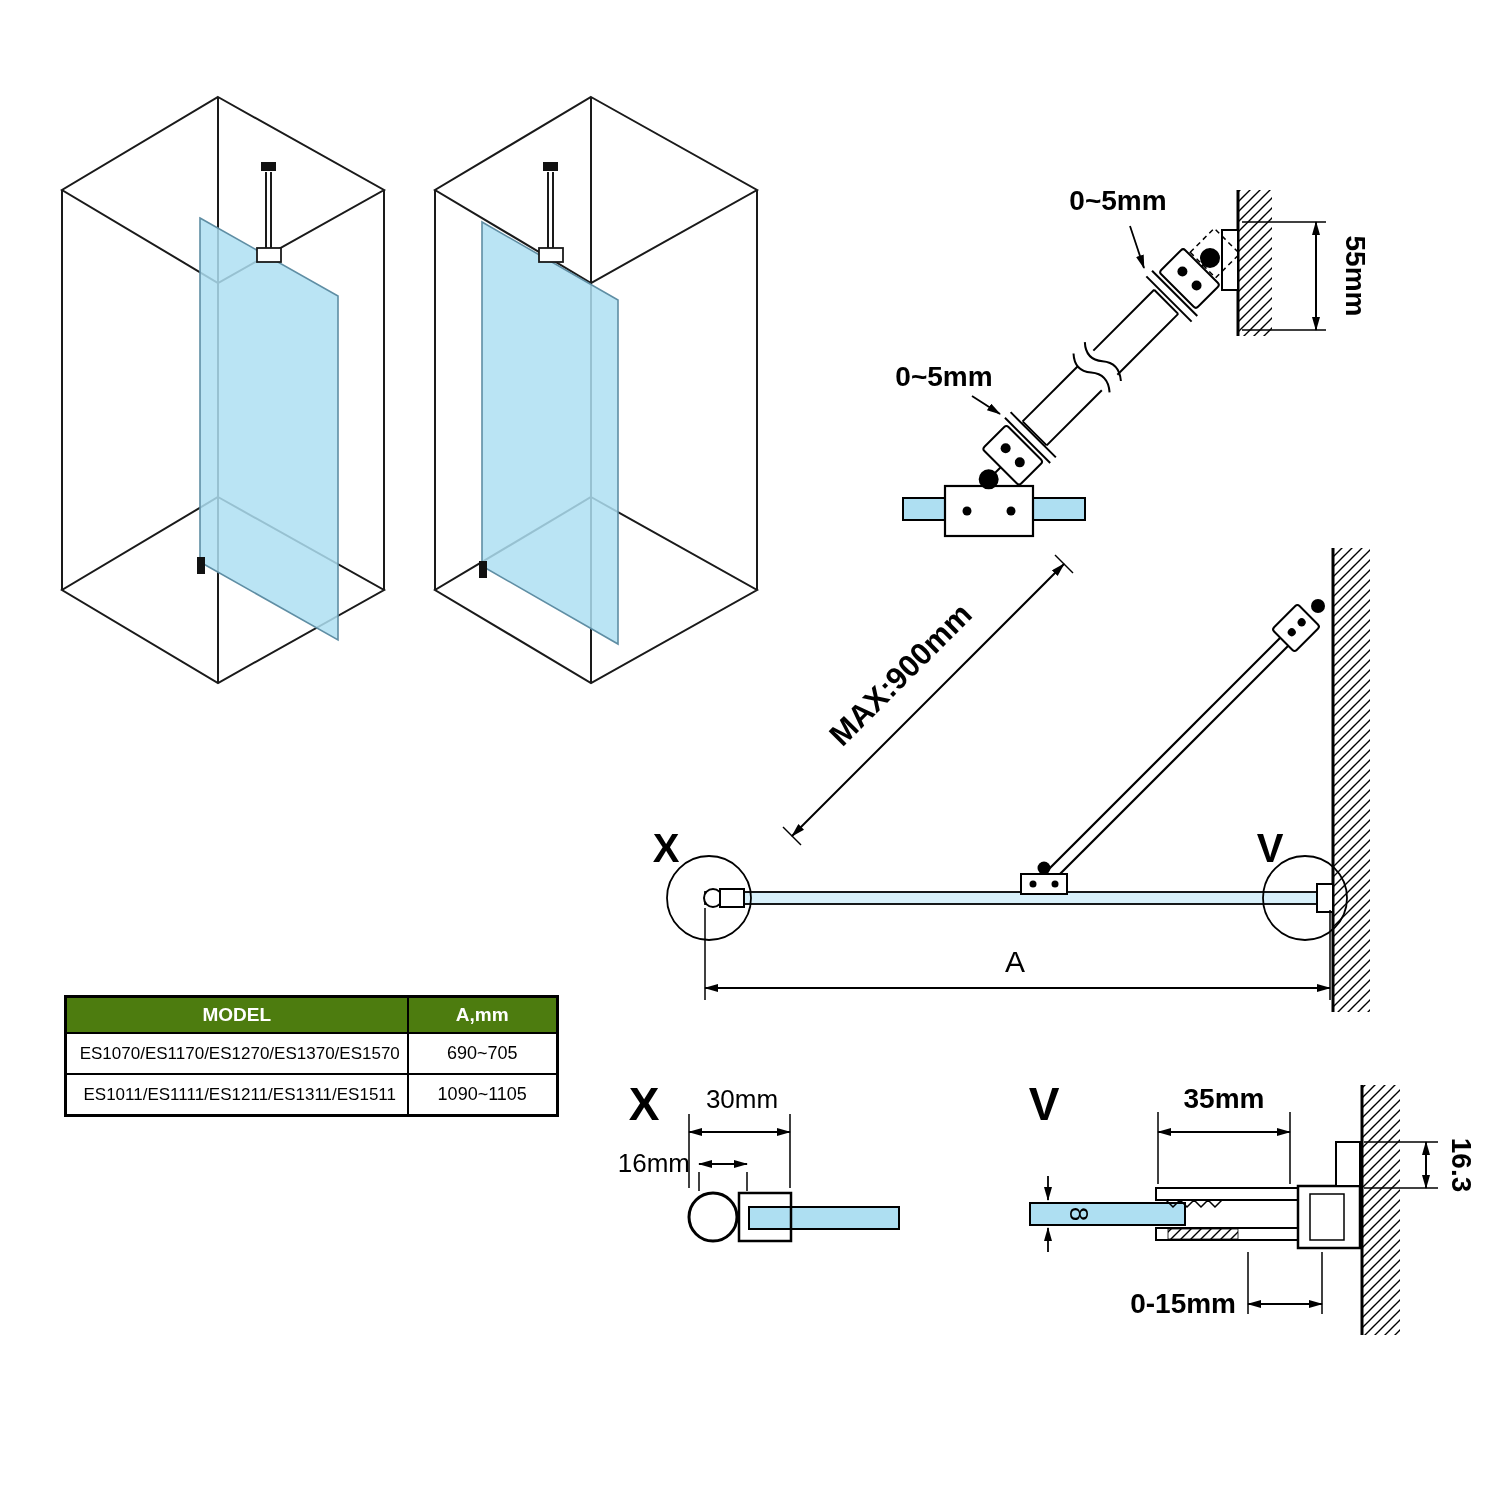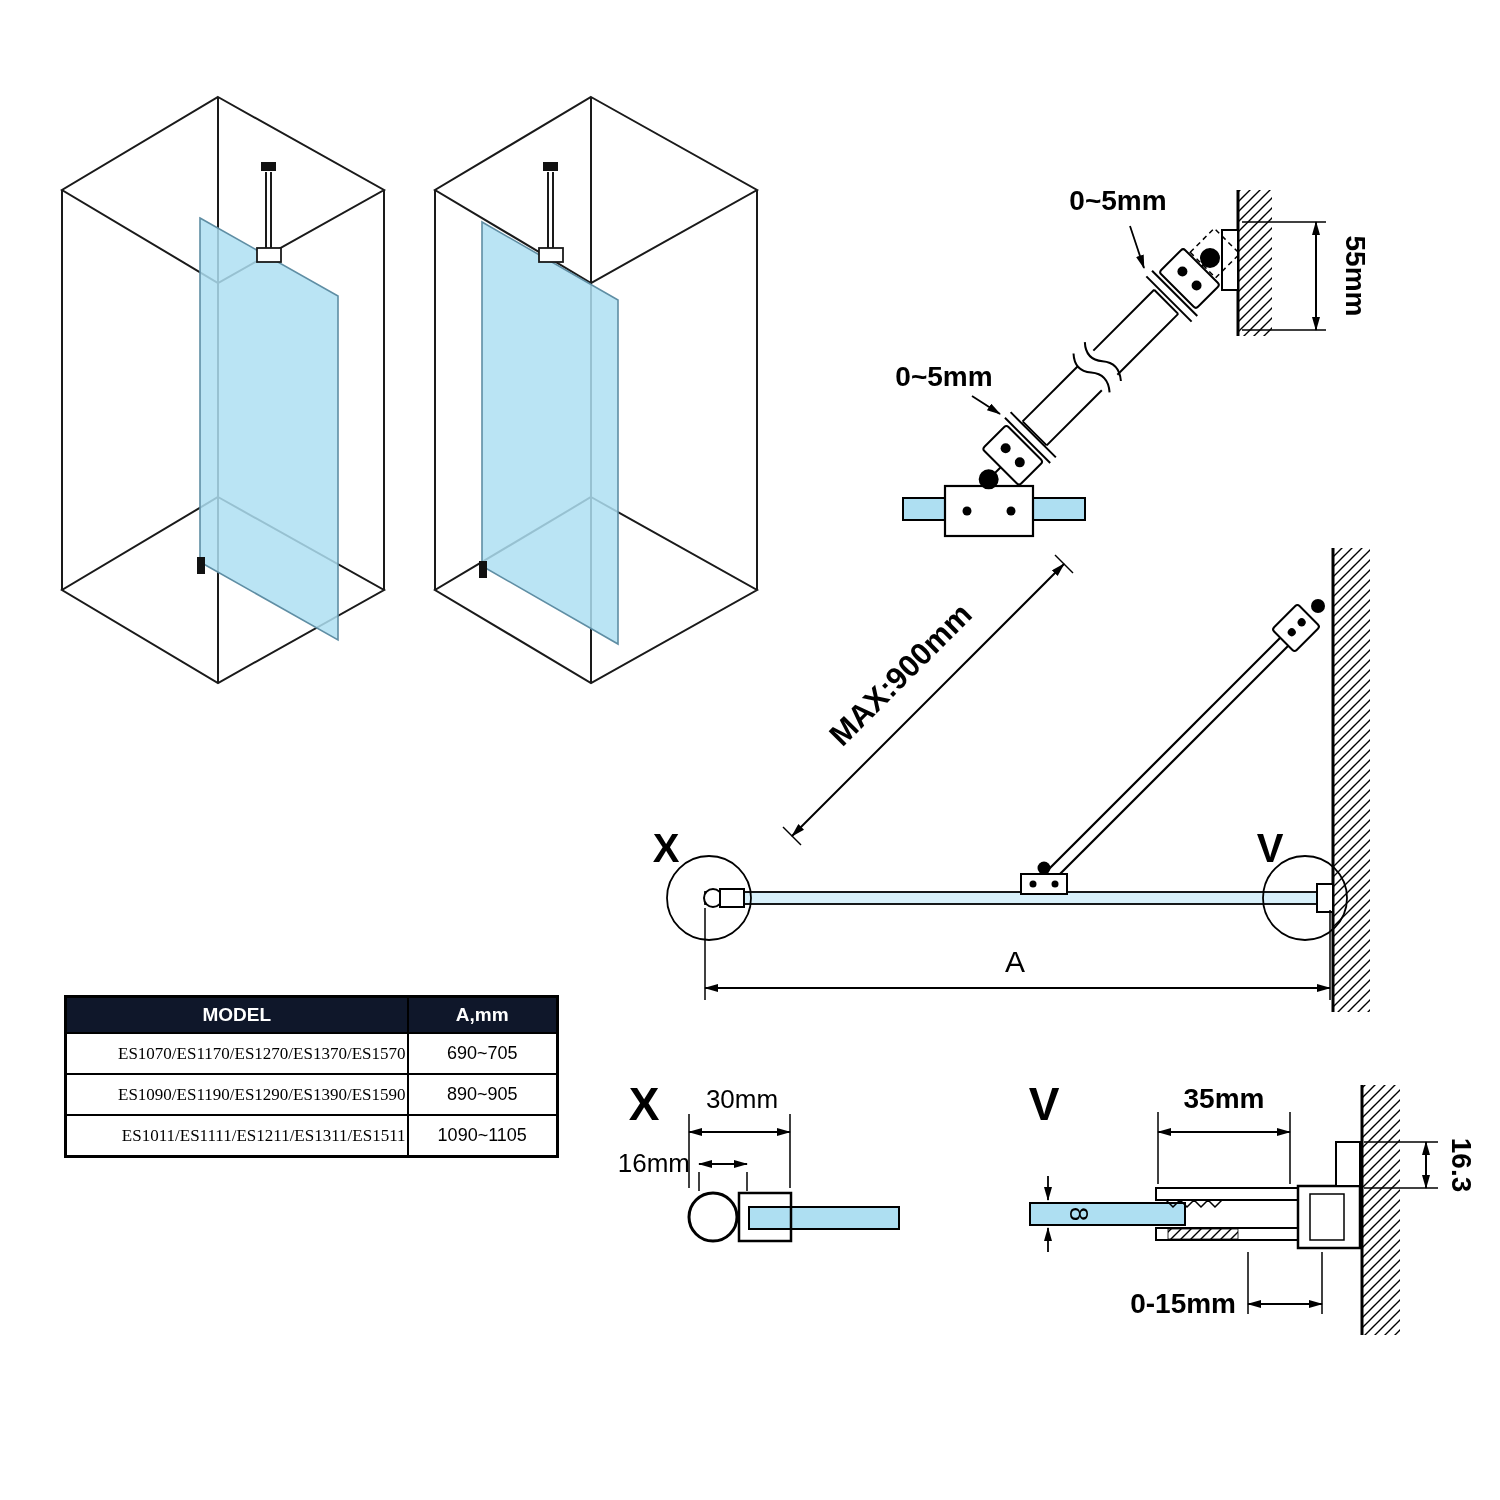--- a/index.html
+++ b/index.html
@@ -7,24 +7,24 @@
           font-family:"Liberation Sans",sans-serif;}
   svg{position:absolute;left:0;top:0;}
   svg text{font-family:"Liberation Sans",sans-serif;fill:#000;stroke:none;}
   .dim-b{font-size:28px;font-weight:bold;}
   .dim-r{font-size:26px;font-weight:normal;}
   .callout{font-size:40px;font-weight:bold;}
   .dtitle{font-size:46px;font-weight:bold;}
   .a-lab{font-size:30px;font-weight:normal;}
   table.model-table{position:absolute;left:64px;top:995px;width:492px;border-collapse:collapse;
       border:3px solid #000;background:#fff;table-layout:fixed;}
-  .model-table th{background:#0f172a;color:#fff;font-size:19px;font-weight:bold;height:32px;
+  .model-table th{background:#4d7c0f;color:#fff;font-size:19px;font-weight:bold;height:32px;
       border:2px solid #000;text-align:center;}
   .model-table td{border:2px solid #000;height:37px;font-size:17px;color:#000;background:#fff;}
-  .model-table td.model{padding-left:7px;text-align:right;font-family:Liberation Serif, serif;}
+  .model-table td.model{padding-left:7px;text-align:center;}
   .model-table td.aval{text-align:center;font-size:18px;width:148px;}
   .model-table col.c1{width:342px;}
   .model-table col.c2{width:150px;}
 </style>
 </head>
 <body>
 
 <div class="canvas">
 
 <svg width="1500" height="1500" viewBox="0 0 1500 1500">
@@ -260,23 +260,19 @@
       <th>MODEL</th>
       <th>A,mm</th>
     </tr>
   </thead>
   <tbody>
     <tr>
       <td class="model">ES1070/ES1170/ES1270/ES1370/ES1570</td>
       <td class="aval">690~705</td>
     </tr>
     <tr>
-      <td class="model">ES1090/ES1190/ES1290/ES1390/ES1590</td>
-      <td class="aval">890~905</td>
-    </tr>
-    <tr>
       <td class="model">ES1011/ES1111/ES1211/ES1311/ES1511</td>
       <td class="aval">1090~1105</td>
     </tr>
   </tbody>
 </table>
 
 </div>
 
 </body></html>

